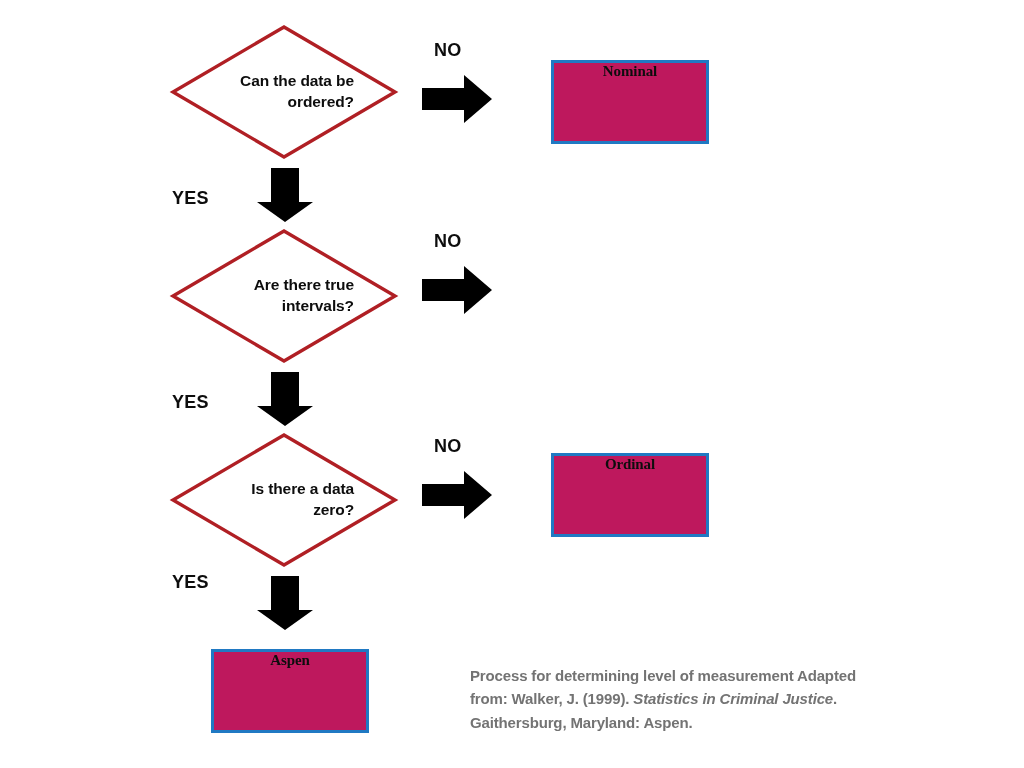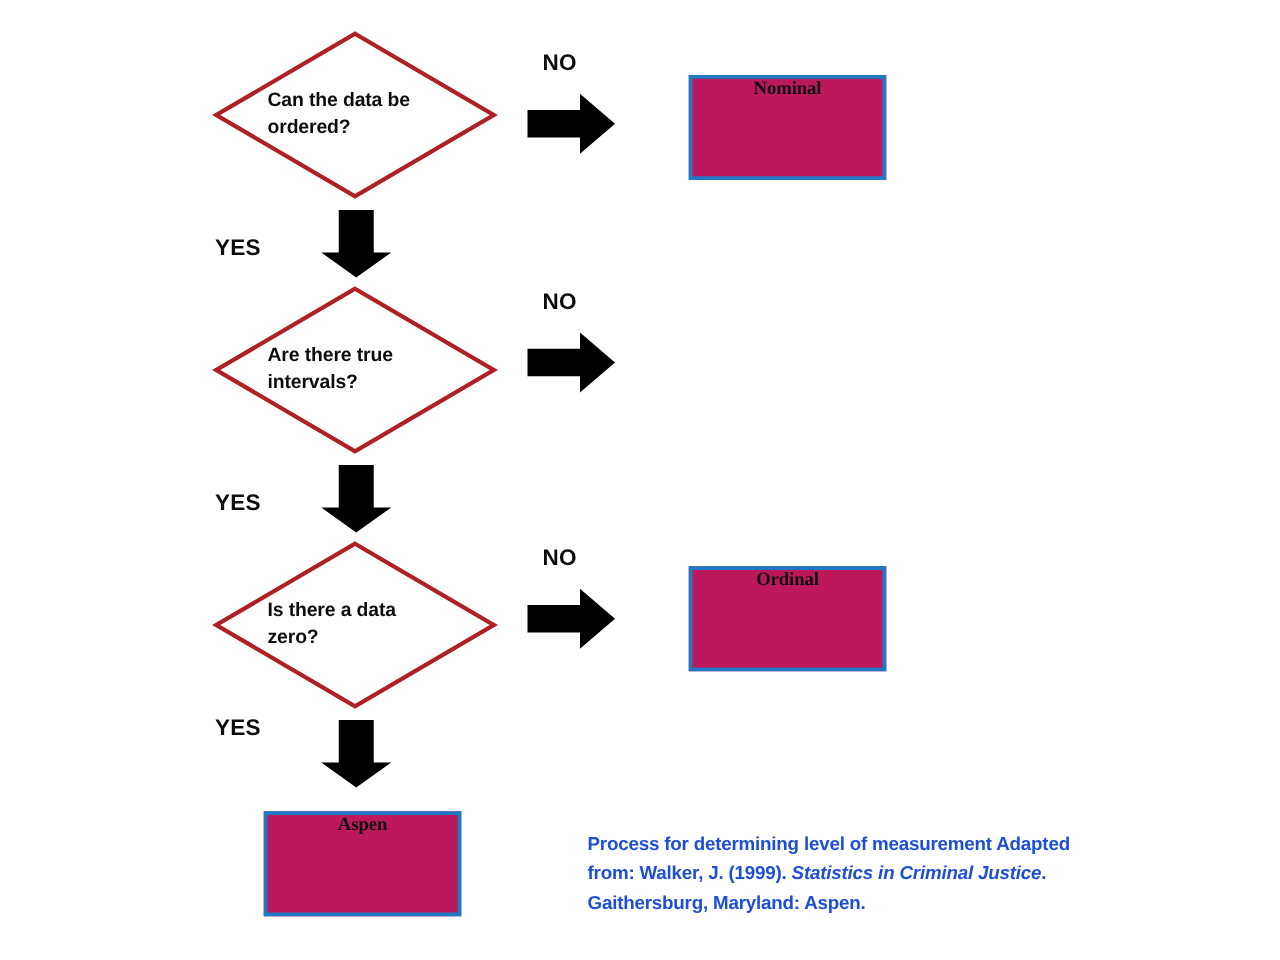--- a/index.html
+++ b/index.html
@@ -33,21 +33,21 @@
   }
   .diamond-label {
     position: absolute;
     left: 0;
     top: 0;
     width: 100%;
     height: 100%;
     display: flex;
     align-items: center;
     justify-content: center;
-    text-align: left;
+    text-align: right;
     font-size: 15.5px;
     font-weight: bold;
     color: #0d0d0d;
     line-height: 1.35;
     letter-spacing: -0.1px;
     box-sizing: border-box;
     padding: 0 44px;
   }
 
   
@@ -81,21 +81,21 @@
     color: #0d0d0d;
     letter-spacing: 0.2px;
     white-space: nowrap;
   }
 
   
   .caption {
     position: absolute;
     font-size: 15px;
     font-weight: bold;
-    color: #1d4ed8;
+    color: #737373;
     line-height: 1.55;
     letter-spacing: -0.15px;
     width: 400px;
   }
   .caption .ital {
     font-style: italic;
   }
 </style>
 </head>
 <body>

